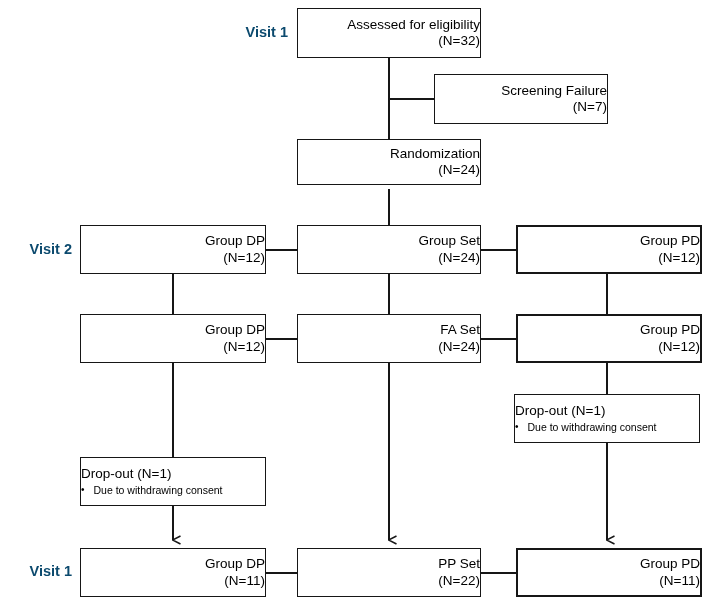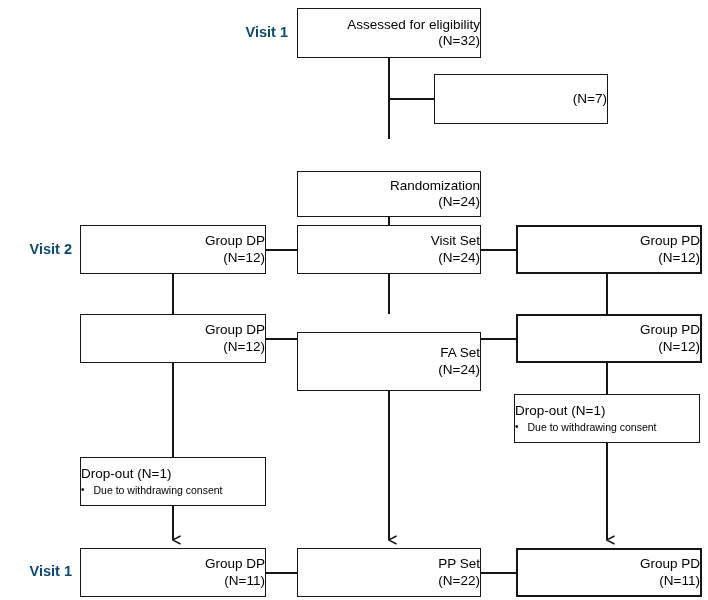--- a/index.html
+++ b/index.html
@@ -138,46 +138,47 @@
   <div class="visit-label" style="left:-28px; top:563px; width:100px;">
     <span>Visit 1</span>
   </div>
 
   <div class="node-box" style="left:297px; top:8px; width:184px; height:50px;">
     <span class="ln">Assessed for eligibility</span>
     <span class="ln">(N=32)</span>
   </div>
 
   <div class="node-box" style="left:434px; top:74px; width:174px; height:50px;">
+    <span class="ln">Screening Failure</span>
     <span class="ln">(N=7)</span>
   </div>
 
-  <div class="node-box" style="left:297px; top:139px; width:184px; height:46px;margin-top:32px;">
+  <div class="node-box" style="left:297px; top:139px; width:184px; height:46px;">
     <span class="ln">Randomization</span>
     <span class="ln">(N=24)</span>
   </div>
 
   <div class="node-box" style="left:80px; top:225px; width:186px; height:49px;">
     <span class="ln">Group DP</span>
     <span class="ln">(N=12)</span>
   </div>
   <div class="node-box" style="left:297px; top:225px; width:184px; height:49px;">
-    <span class="ln">Visit Set</span>
+    <span class="ln">Group Set</span>
     <span class="ln">(N=24)</span>
   </div>
   <div class="node-box heavy" style="left:516px; top:225px; width:186px; height:49px;">
     <span class="ln">Group PD</span>
     <span class="ln">(N=12)</span>
   </div>
 
   <div class="node-box" style="left:80px; top:314px; width:186px; height:49px;">
     <span class="ln">Group DP</span>
     <span class="ln">(N=12)</span>
   </div>
-  <div class="node-box" style="left:297px; top:332px; width:184px; height:59px;">
+  <div class="node-box" style="left:297px; top:314px; width:184px; height:49px;">
     <span class="ln">FA Set</span>
     <span class="ln">(N=24)</span>
   </div>
   <div class="node-box heavy" style="left:516px; top:314px; width:186px; height:49px;">
     <span class="ln">Group PD</span>
     <span class="ln">(N=12)</span>
   </div>
 
   <div class="dropout-box" style="left:514px; top:394px; width:186px; height:49px;">
     <span class="dropout-title">Drop-out (N=1)</span>

